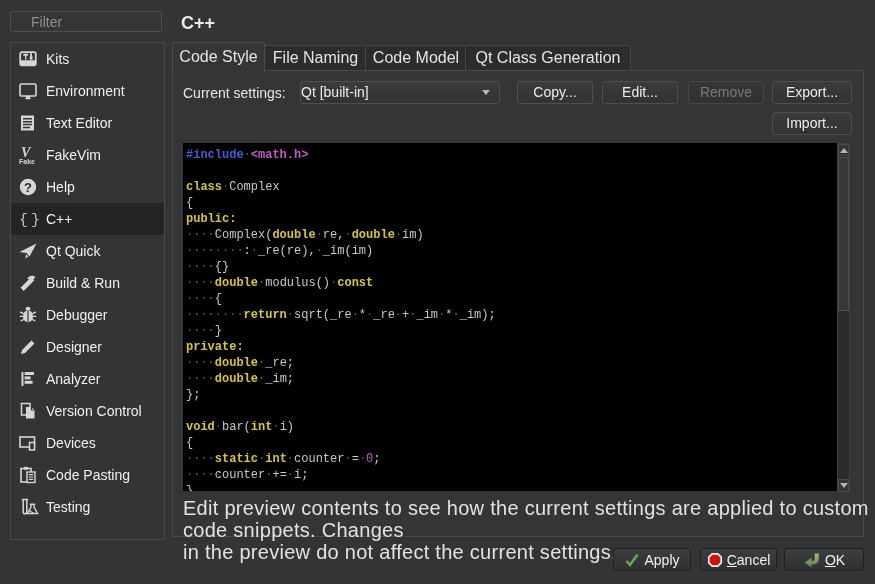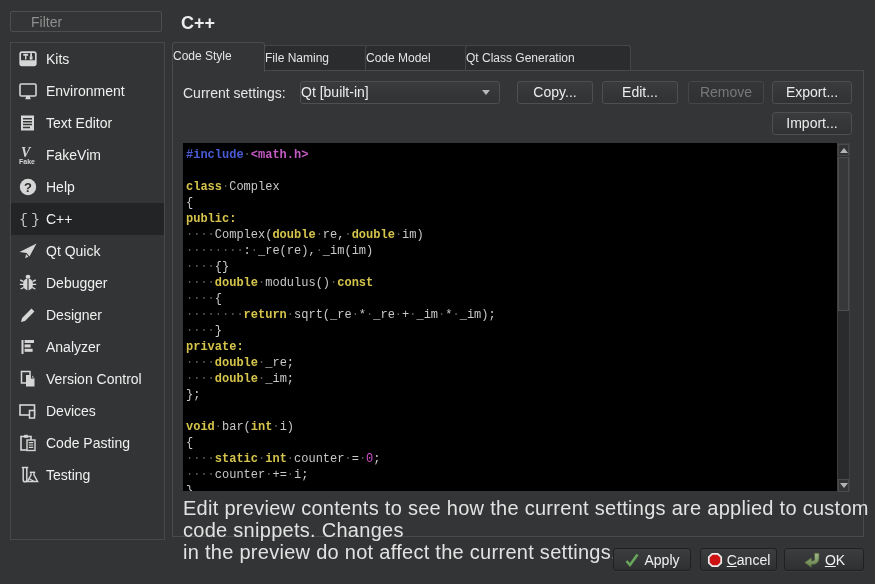--- a/index.html
+++ b/index.html
@@ -15,21 +15,21 @@
 .bbtn svg{margin-right:4px}
 
 #filter{left:10px;top:11px;width:152px;height:21px;box-sizing:border-box;border:1px solid #4e4e4e;border-radius:2px;
   background:#343536;color:#8f8f8f;font-size:14px;line-height:21px;padding-left:20px}
 #list{left:10px;top:42px;width:153px;height:496px;border:1px solid #484848;background:#333435}
 .row{position:relative;height:32px;color:#f0f0f0;font-size:14px}
 .row.sel{background:#232425}
 .row .lbl{position:absolute;left:35px;top:50%;transform:translateY(-50%)}
 .row svg{position:absolute;left:6px;top:50%;transform:translateY(-50%)}
 
-.tab{position:absolute;font-size:12px;color:#e4e4e4;text-align:left;
+.tab{position:absolute;font-size:16px;color:#e4e4e4;text-align:center;
   border:1px solid #464646;border-bottom:none;border-radius:3px 3px 0 0;background:#2b2c2d}
 .tab.act{background:#343536;border-color:#4c4c4c;z-index:3}
 
 #gb{left:172px;top:70px;width:690px;height:465px;border:1px solid #4a4a4a;background:#343536}
 
 #ed{left:183px;top:143px;width:654px;height:348px;background:#000;overflow:hidden;
   font-family:"Liberation Mono",monospace;font-size:12px;line-height:16px;white-space:pre;
   color:#c8c8c8;padding:4px 0 0 3px;box-sizing:border-box}
 #ed .k{color:#d5c44c;font-weight:bold}
 #ed .p{color:#4a5bd6;font-weight:bold}
@@ -101,20 +101,29 @@
       <span class="lbl">C++</span>
     </div>
   <div class="row">
       <svg width="22" height="22" viewBox="0 0 22 22">
         <g fill="#d6d6d6">
           <path d="M2.5 12 L19.5 3.5 L12.5 16.5 L9.5 13 Z"></path>
           <path d="M9 14 l2.3 2.8 -3 1.4 z"></path>
         </g>
       </svg>
       <span class="lbl">Qt Quick</span>
+    </div>
+  <div class="row">
+      <svg width="22" height="22" viewBox="0 0 22 22">
+        <g fill="#d6d6d6">
+          <path d="M3.5 15.8 L12.5 6.8 l3.2 3.2 -9 9z"></path>
+          <path d="M11.5 5.2 a5 5 0 0 1 7 0 l-2.1 2.1 0.9 0.9 -2.4 2.4 -4.9-4.9z"></path>
+        </g>
+      </svg>
+      <span class="lbl">Build &amp; Run</span>
     </div>
   <div class="row">
       <svg width="22" height="22" viewBox="0 0 22 22">
         <g fill="#d6d6d6">
           <ellipse cx="11" cy="12.2" rx="5" ry="6"></ellipse>
           <ellipse cx="11" cy="4.8" rx="2.4" ry="2"></ellipse>
         </g>
         <g stroke="#d6d6d6" stroke-width="1.4" fill="none">
           <path d="M3.2 8l3.4 1.7 M18.8 8l-3.4 1.7 M2.8 12.4h3.4 M19.2 12.4h-3.4 M3.6 17l3.2-1.7 M18.4 17l-3.2-1.7"></path>
         </g>

